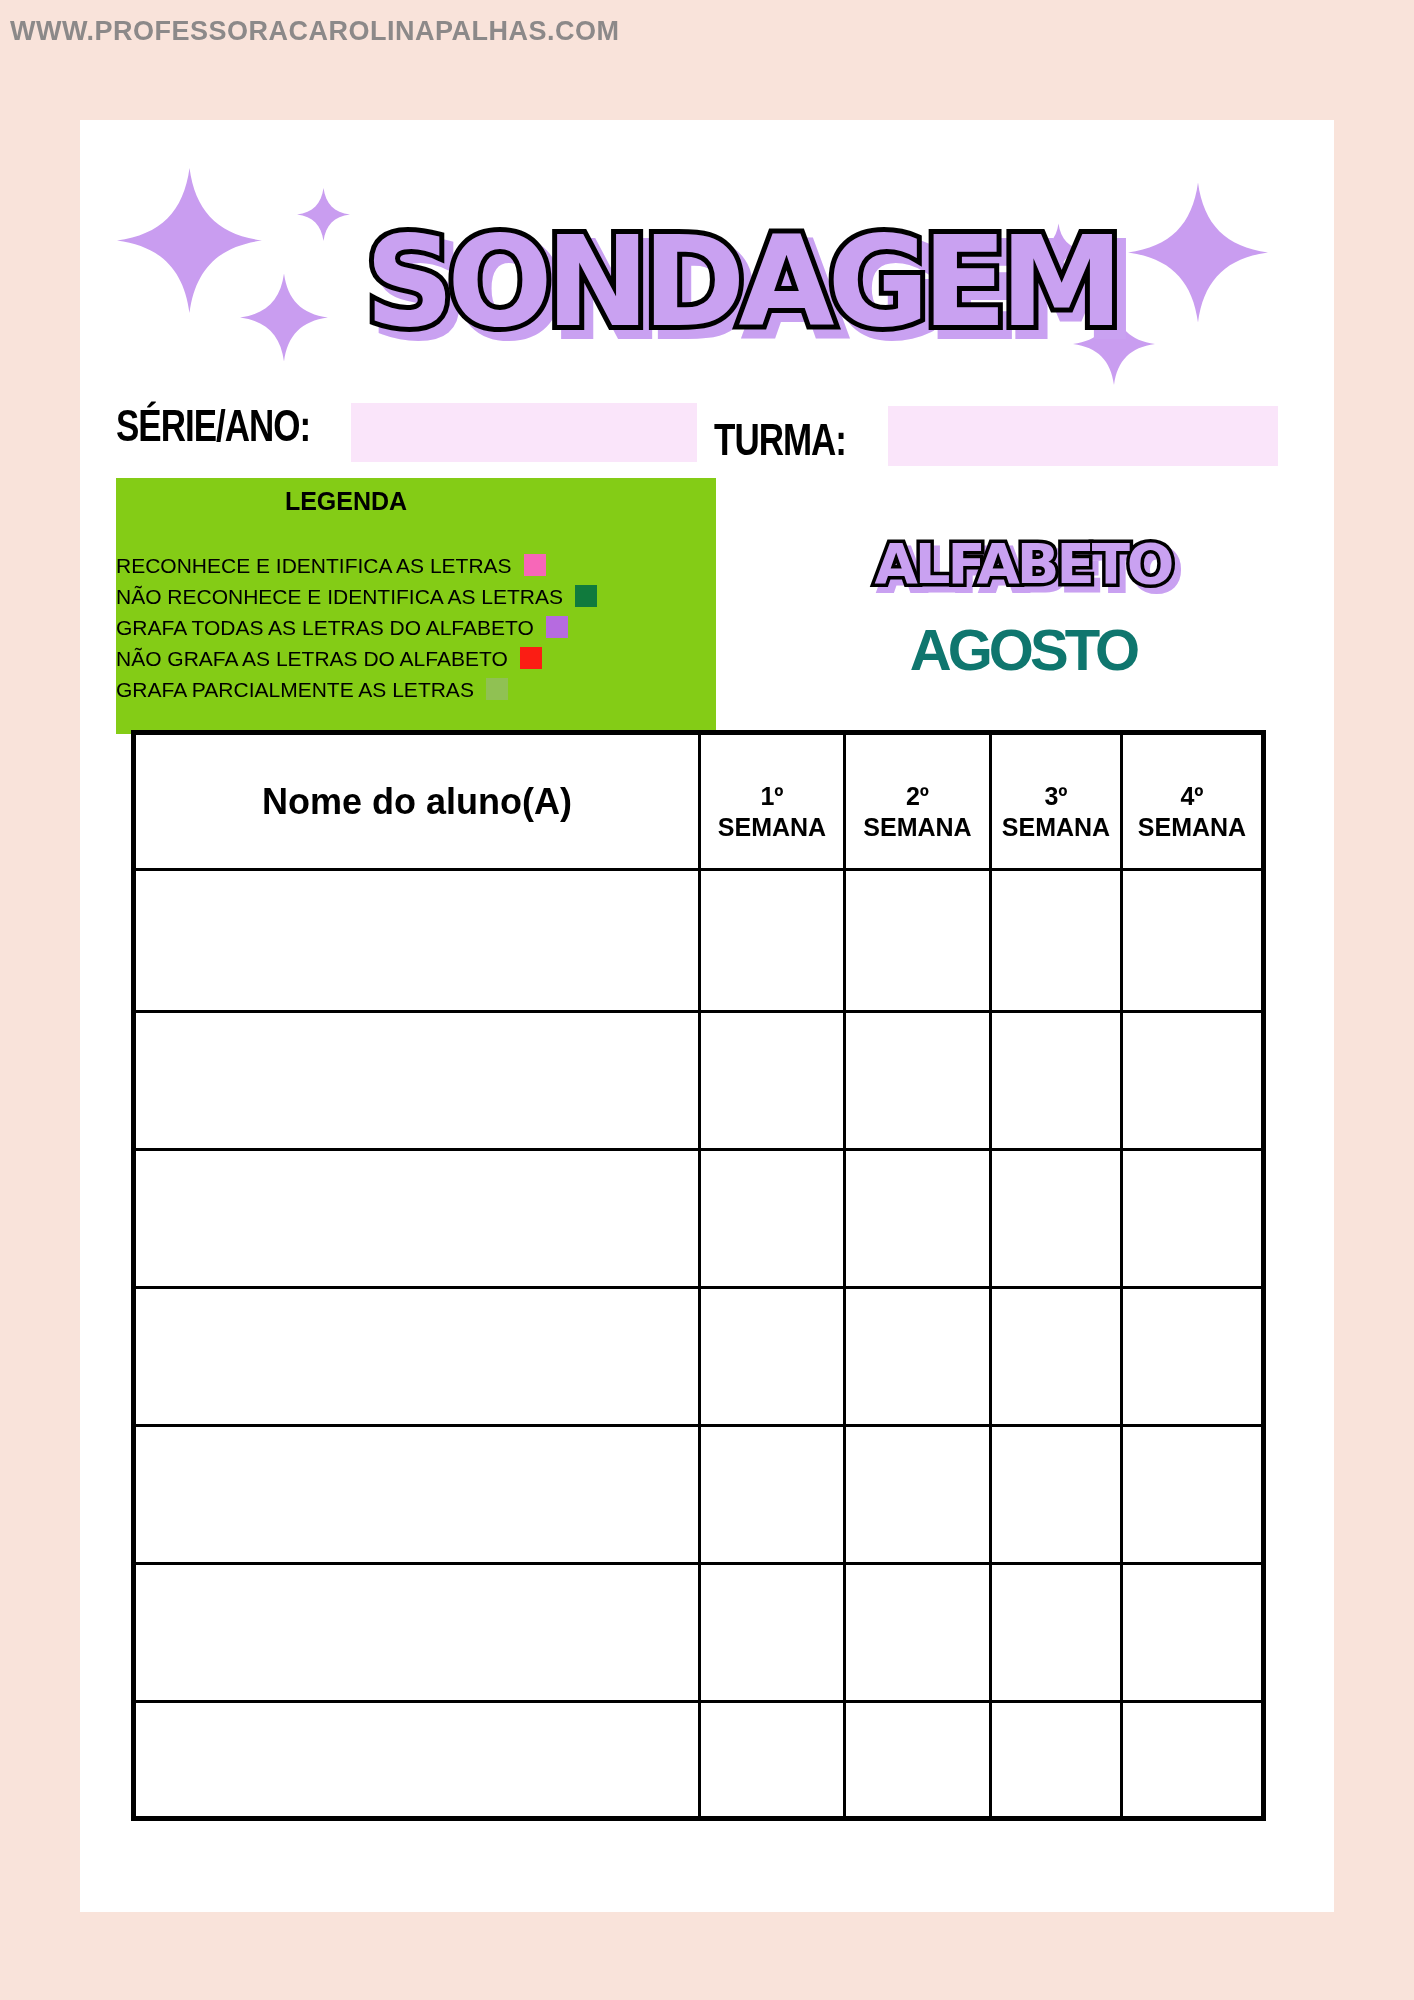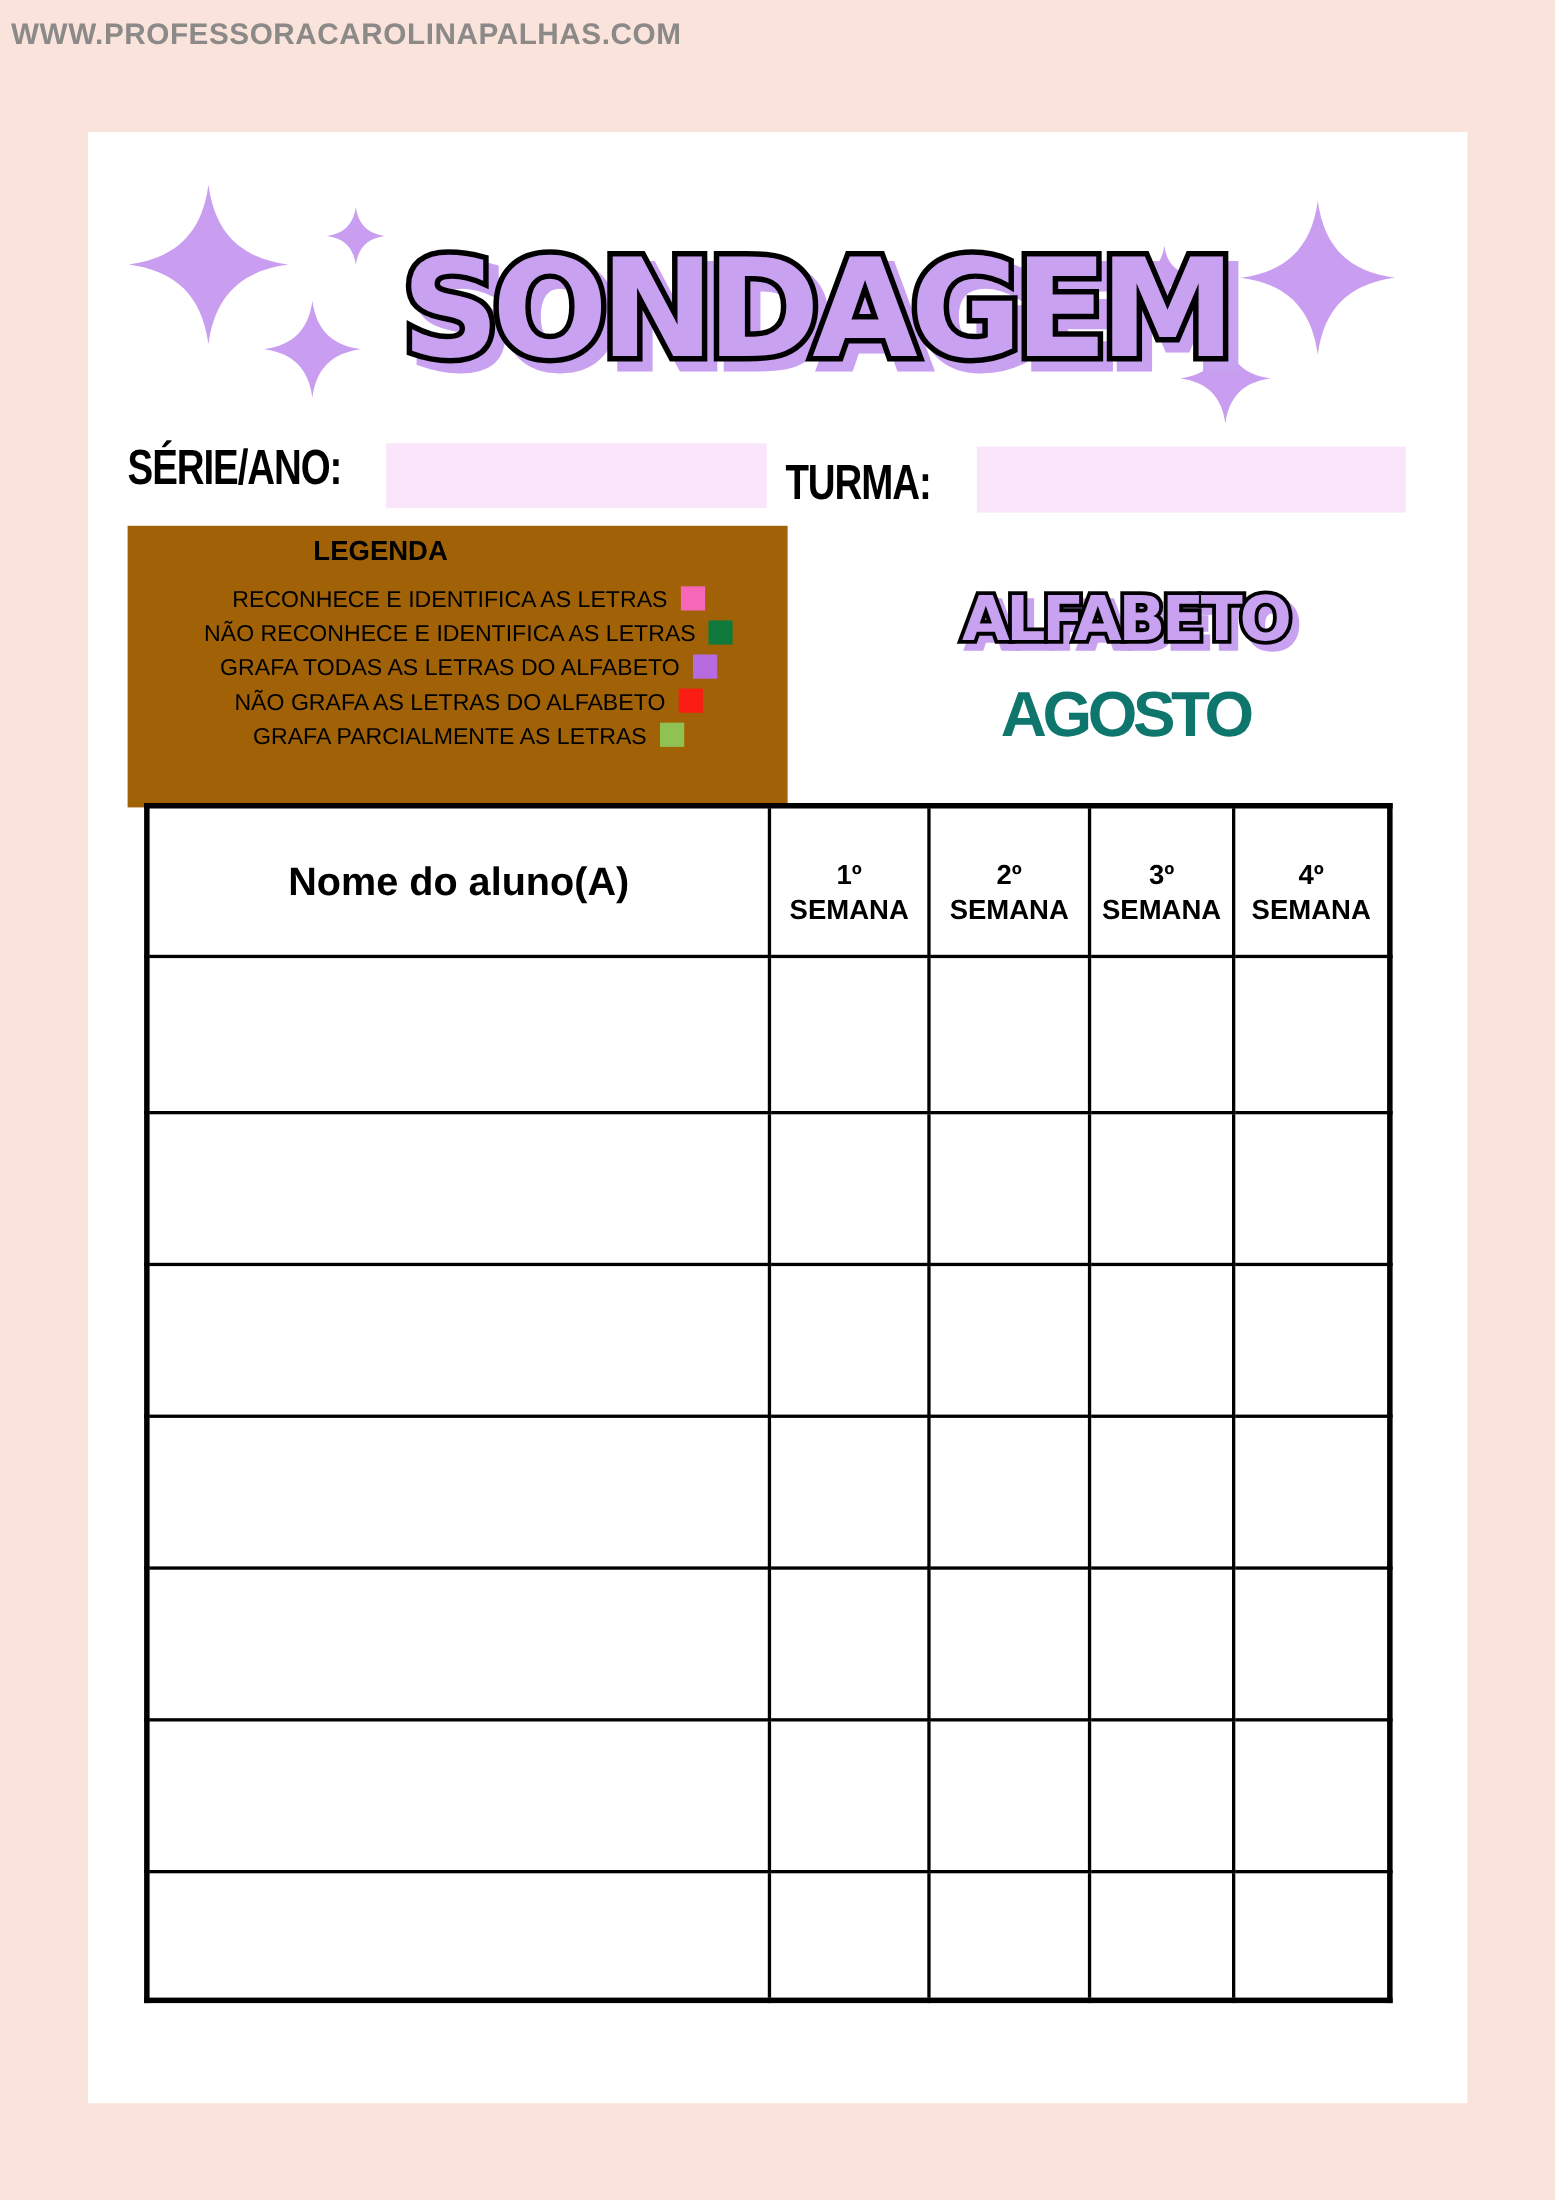--- a/index.html
+++ b/index.html
@@ -56,27 +56,27 @@
   }
   .serie-label{left:116px;top:400px;}
   .turma-label{left:714px;top:414px;}
   .field-box{position:absolute;background:#fae5fa;}
   .serie-box{left:351px;top:403px;width:346px;height:59px;}
   .turma-box{left:888px;top:406px;width:390px;height:60px;}
 
   
   .legend{
     position:absolute;left:116px;top:478px;width:600px;height:256px;
-    background:#a16207;
+    background:#84cc16;
   }
   .legend-title{
     margin-top:9px;width:460px;text-align:center;
     font-size:25px;font-weight:bold;color:#000;
   }
-  .legend-items{margin-top:14px;padding-left:20px;text-align:center;}
+  .legend-items{margin-top:34px;padding-left:0;}
   .legend-item{height:31px;line-height:31px;white-space:nowrap;font-size:21px;color:#000;}
   .legend-sq{
     display:inline-block;width:22px;height:22px;margin-left:12px;
     vertical-align:middle;transform:translateY(-2px);
   }
 
   
   .month-title{
     position:absolute;left:858px;top:616px;width:330px;text-align:center;
     font-size:58px;font-weight:bold;letter-spacing:-4px;color:#0f766e;white-space:nowrap;

